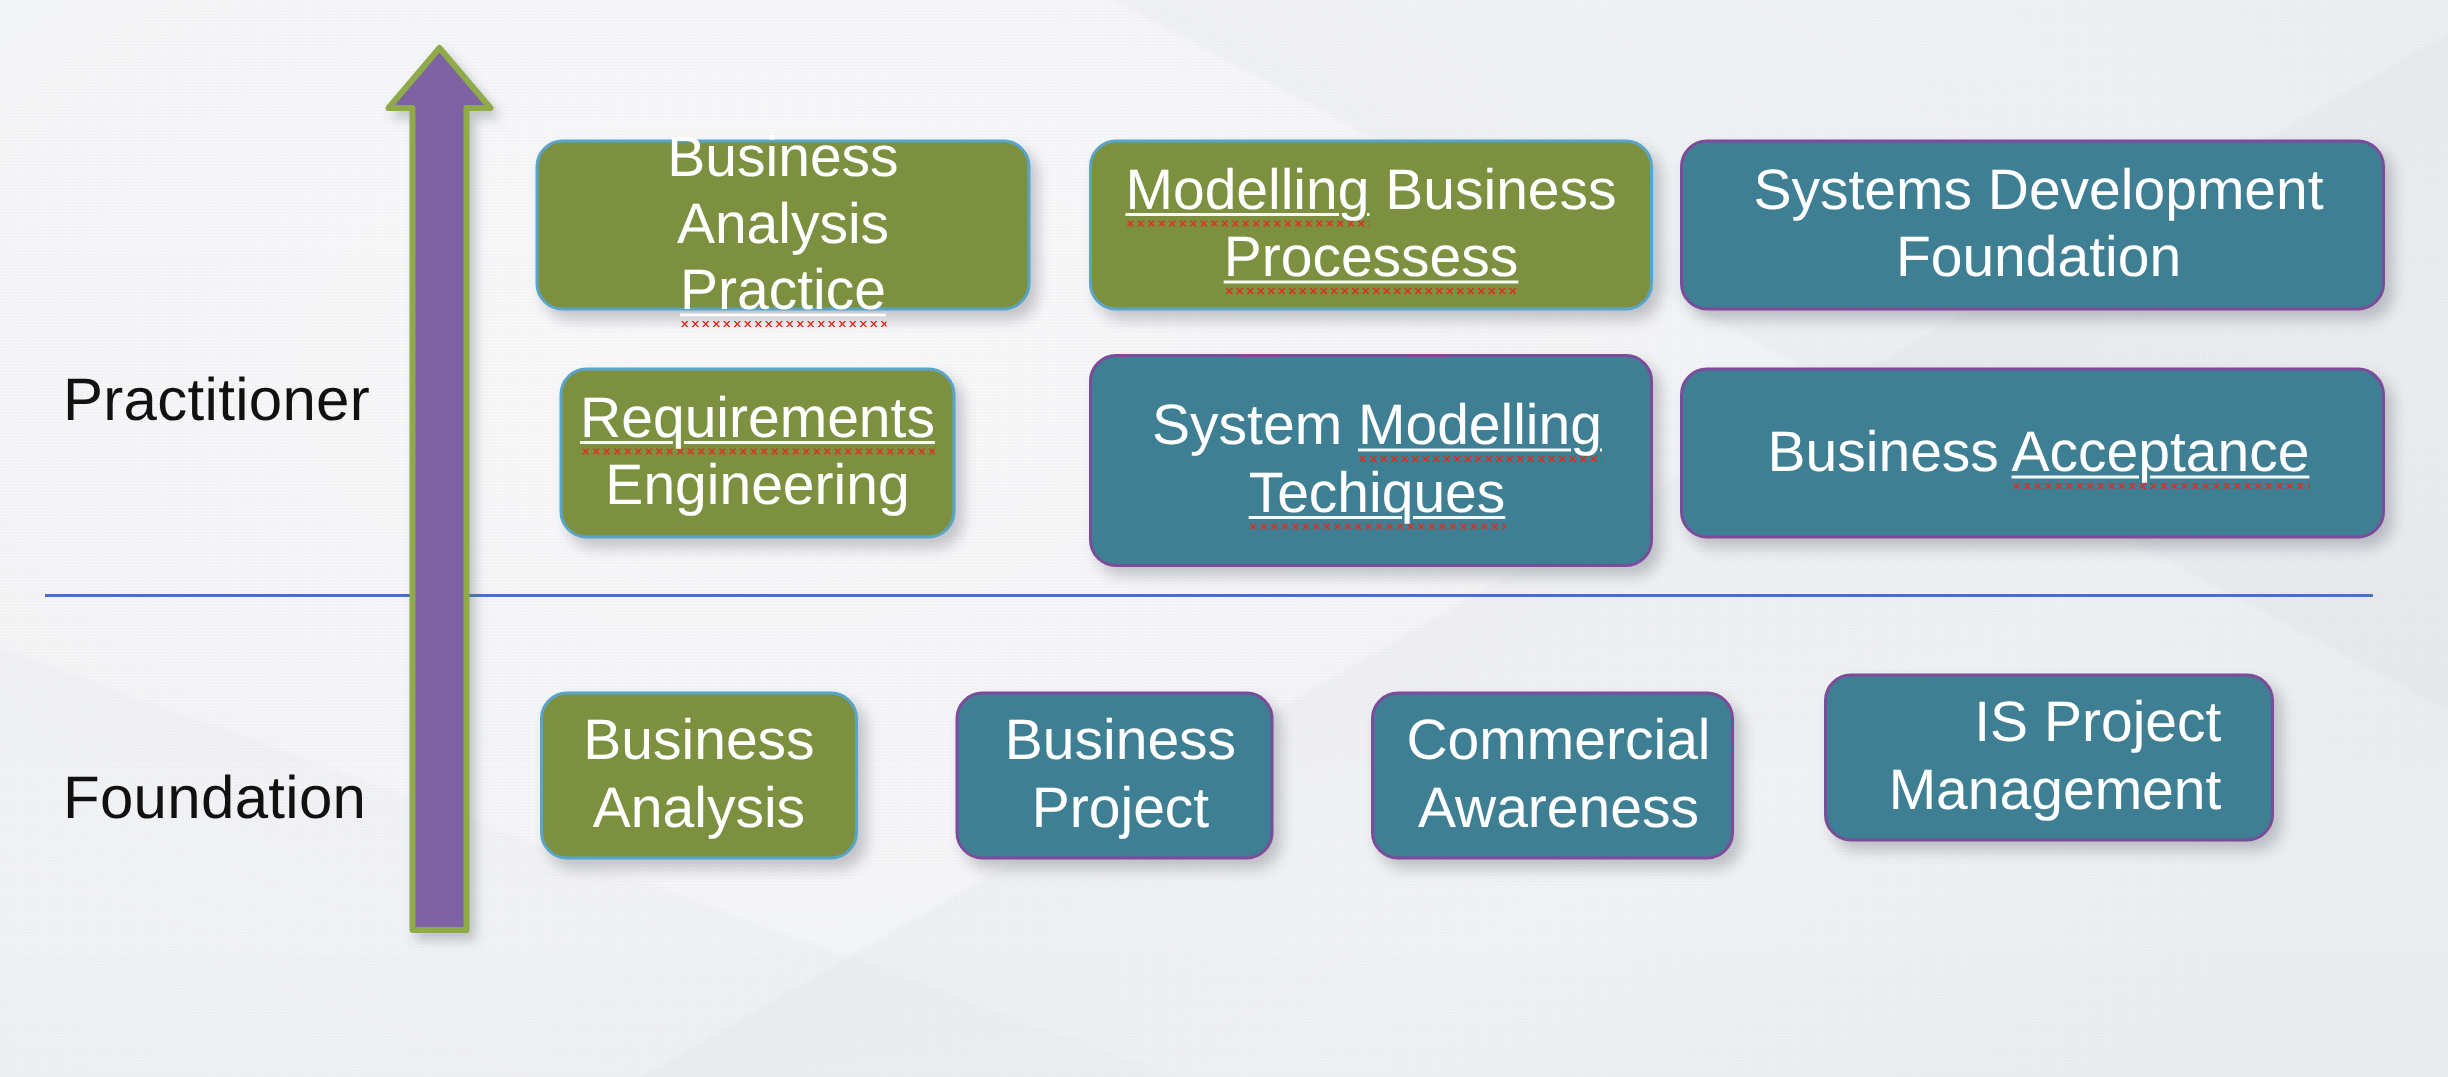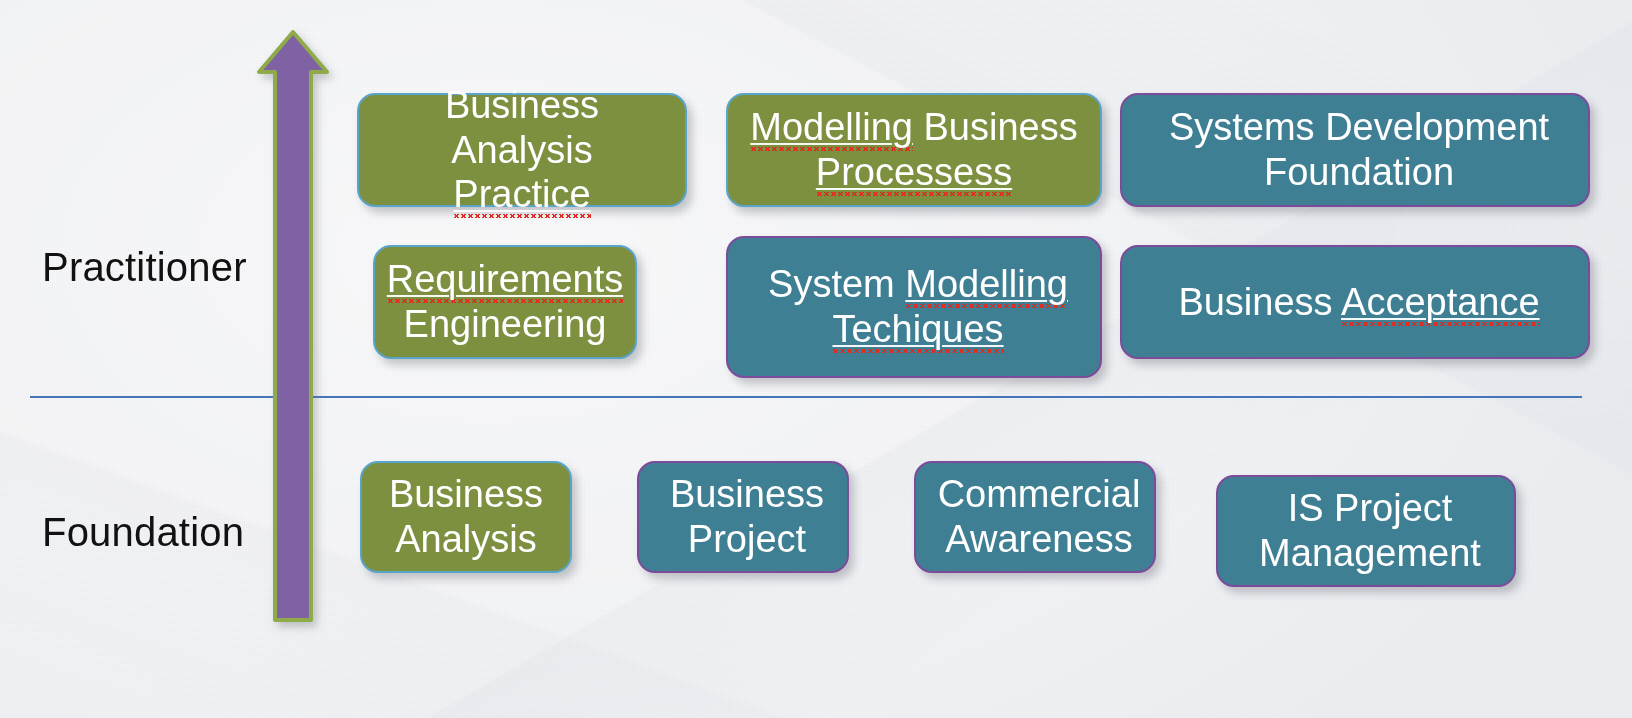--- a/index.html
+++ b/index.html
@@ -184,20 +184,20 @@
     </span>
   </div>
 
   <div class="box teal" style="left:914px; top:461px; width:242px; height:112px;">
     <span>
       <span class="txt">Commercial</span>
       <span class="txt">Awareness</span>
     </span>
   </div>
 
-  <div class="box teal" style="left:1216px; top:475px; width:300px; height:112px;">
+  <div class="box teal" style="left:1216px; top:449px; width:300px; height:112px;text-align:right;">
     <span>
       <span class="txt">IS Project</span>
       <span class="txt">Management</span>
     </span>
   </div>
 
 </div>
 
 </body></html>

